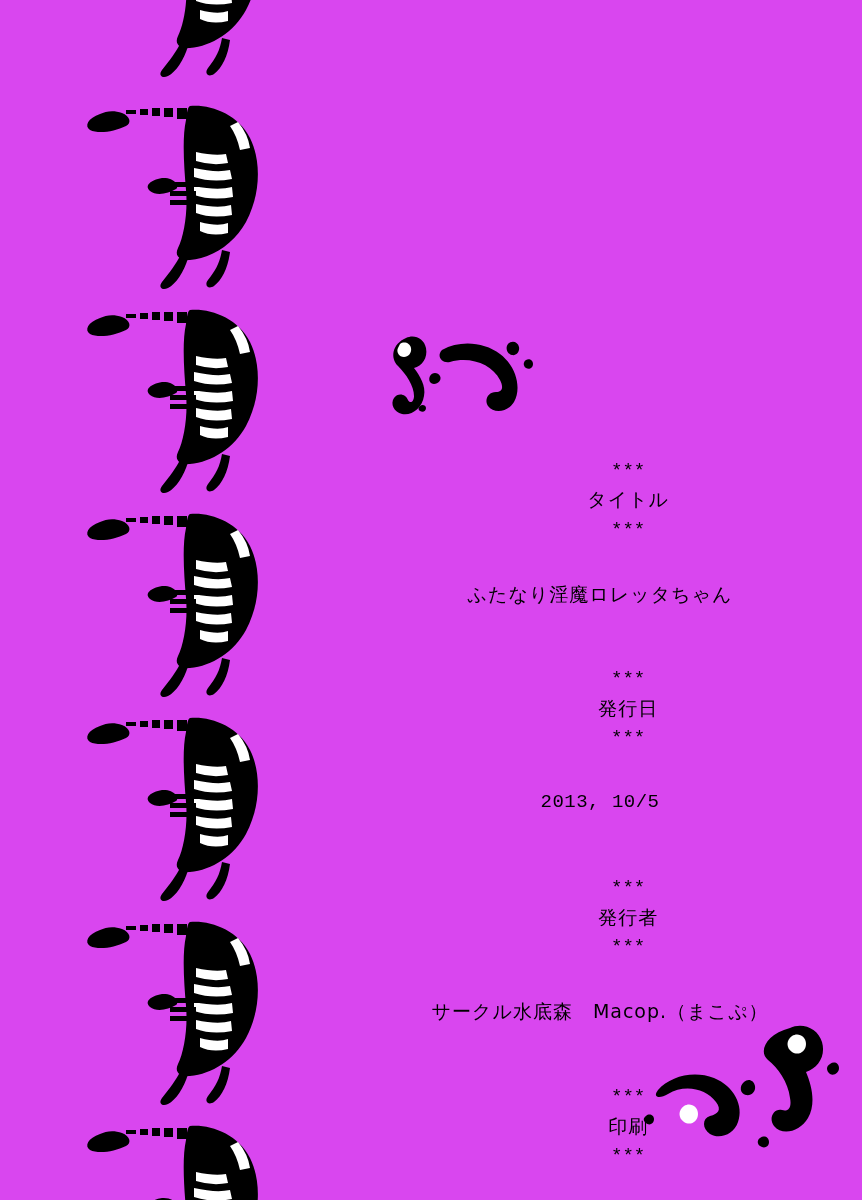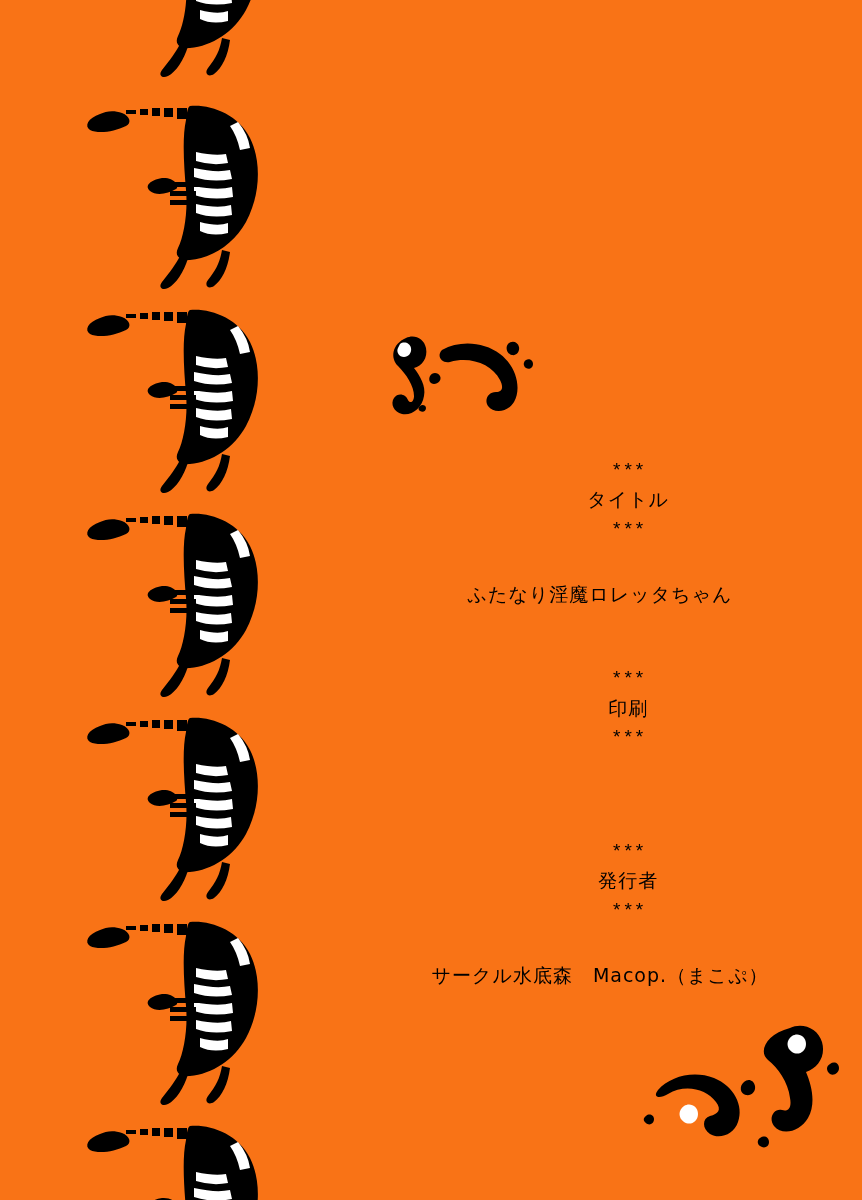--- a/index.html
+++ b/index.html
@@ -7,21 +7,21 @@
     padding: 0;
     background: #ffffff;
   }
   body {
     font-family: "Liberation Sans", sans-serif;
   }
   #page {
     position: relative;
     width: 862px;
     height: 1200px;
-    background: #f97316;
+    background: #d946ef;
     overflow: hidden;
   }
 
   
   .zebra-strip {
     position: absolute;
     left: 0;
     top: 0;
     width: 290px;
     height: 1200px;
@@ -260,37 +260,45 @@
 
     <div class="section title-head">
       <div class="sect-head jp">
         <span class="stars">***</span>
         <span>タイトル</span>
         <span class="stars">***</span>
       </div>
       <div class="sect-value jp sp-title">ふたなり淫魔ロレッタちゃん</div>
     </div>
 
-
     <div class="section">
       <div class="sect-head jp">
         <span class="stars">***</span>
-        <span>印刷</span>
+        <span>発行日</span>
         <span class="stars">***</span>
       </div>
-
+      <div class="sect-value">2013, 10/5</div>
     </div>
 
     <div class="section">
       <div class="sect-head jp">
         <span class="stars">***</span>
         <span>発行者</span>
         <span class="stars">***</span>
       </div>
       <div class="sect-value jp">サークル水底森　Macop.（まこぷ）</div>
+    </div>
+
+    <div class="section">
+      <div class="sect-head jp">
+        <span class="stars">***</span>
+        <span>印刷</span>
+        <span class="stars">***</span>
+      </div>
+
     </div>
 
   </div>
 
   <div class="brush-bottom">
     <svg viewBox="0 0 210 140" xmlns="http://www.w3.org/2000/svg" aria-hidden="true">
       <g fill="#000000">
         <path d="M150 8 C162 2 178 8 182 22 C186 36 178 48 166 52 C172 66 176 84 168 98 C160 112 142 116 134 106 C128 98 134 88 142 90 C148 92 152 88 150 78 C148 62 138 48 128 40 C118 32 126 14 150 8 Z"></path>
         <path d="M152 16 C158 12 166 16 166 24 C166 32 158 36 152 32 C146 28 146 20 152 16 Z" fill="#ffffff"></path>
         <path d="M18 70 C30 56 54 50 74 58 C94 66 104 86 98 102 C94 114 80 120 70 114 C62 109 62 98 70 96 C78 94 82 90 76 82 C66 68 44 64 28 74 C20 79 12 78 18 70 Z"></path>

